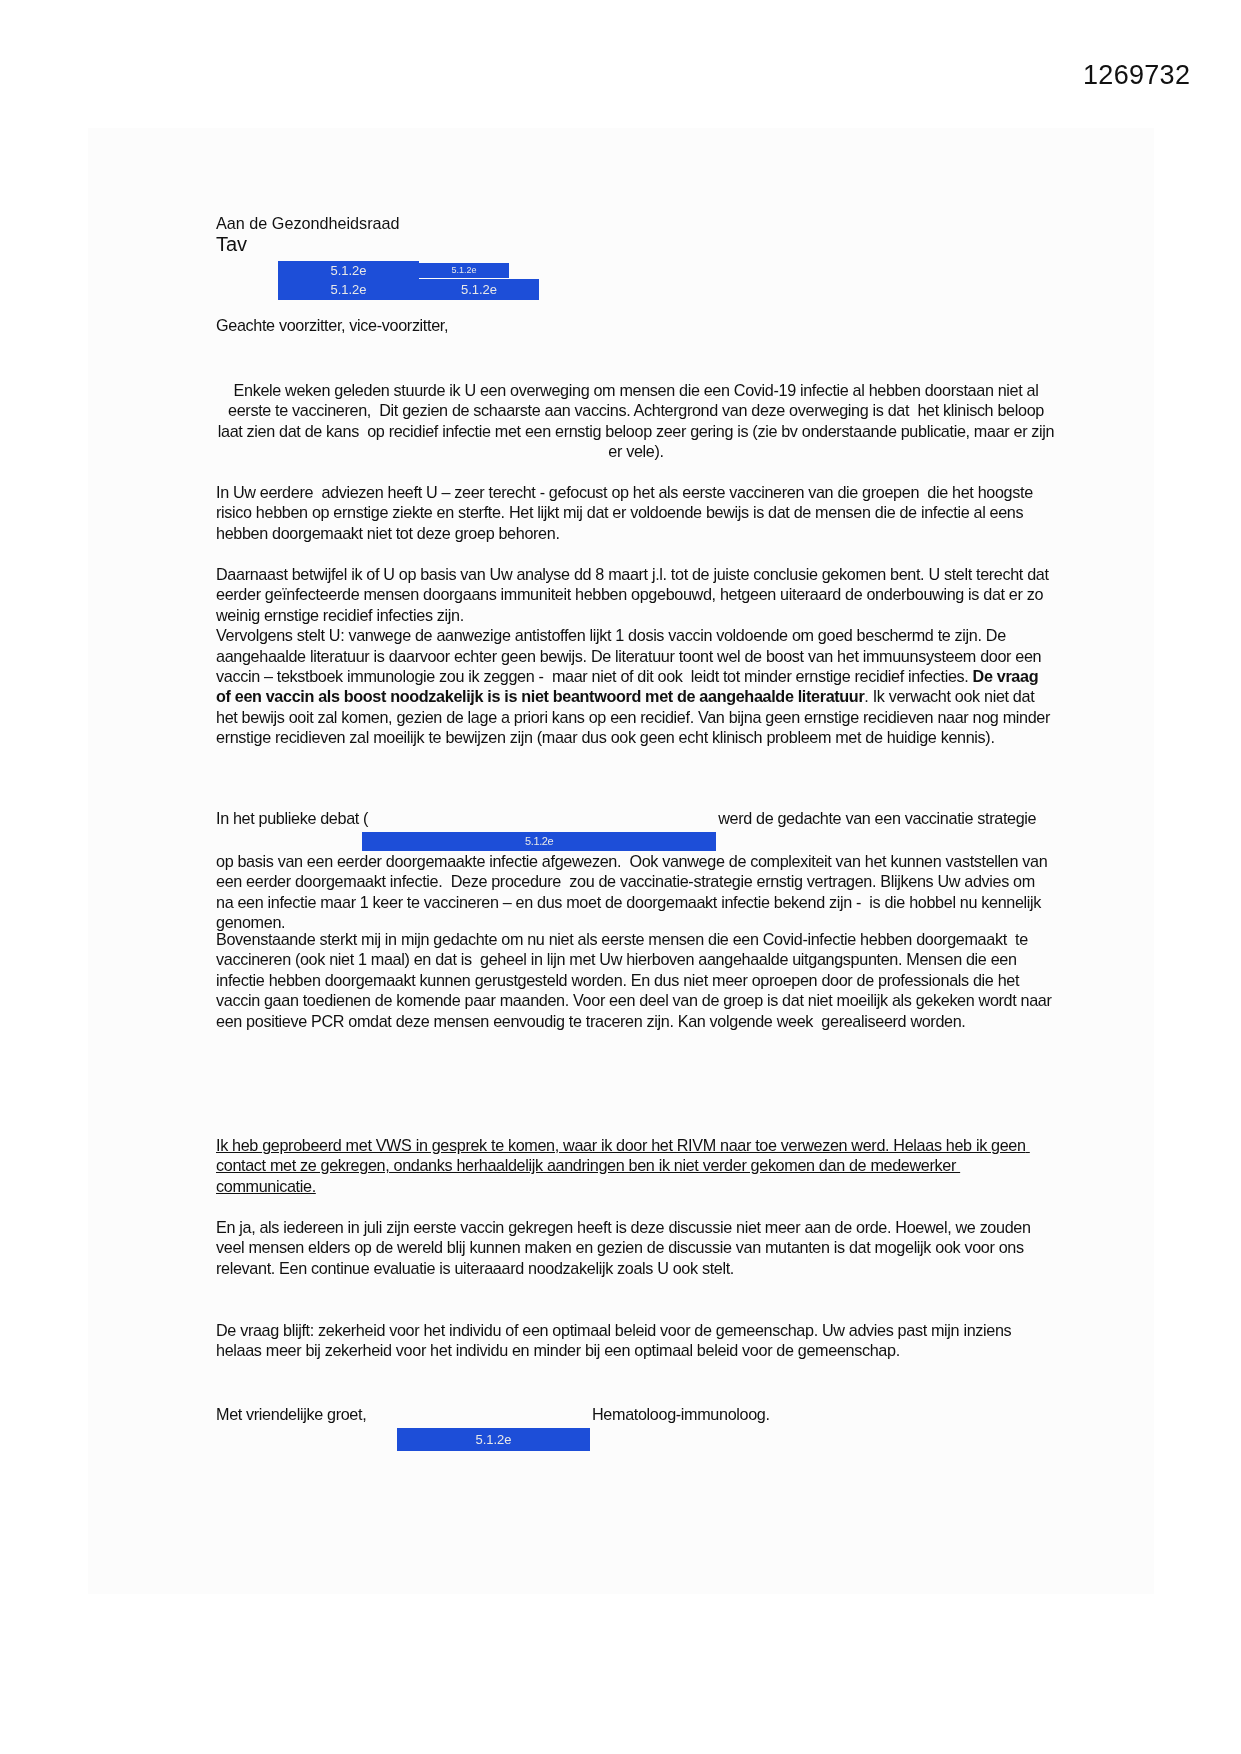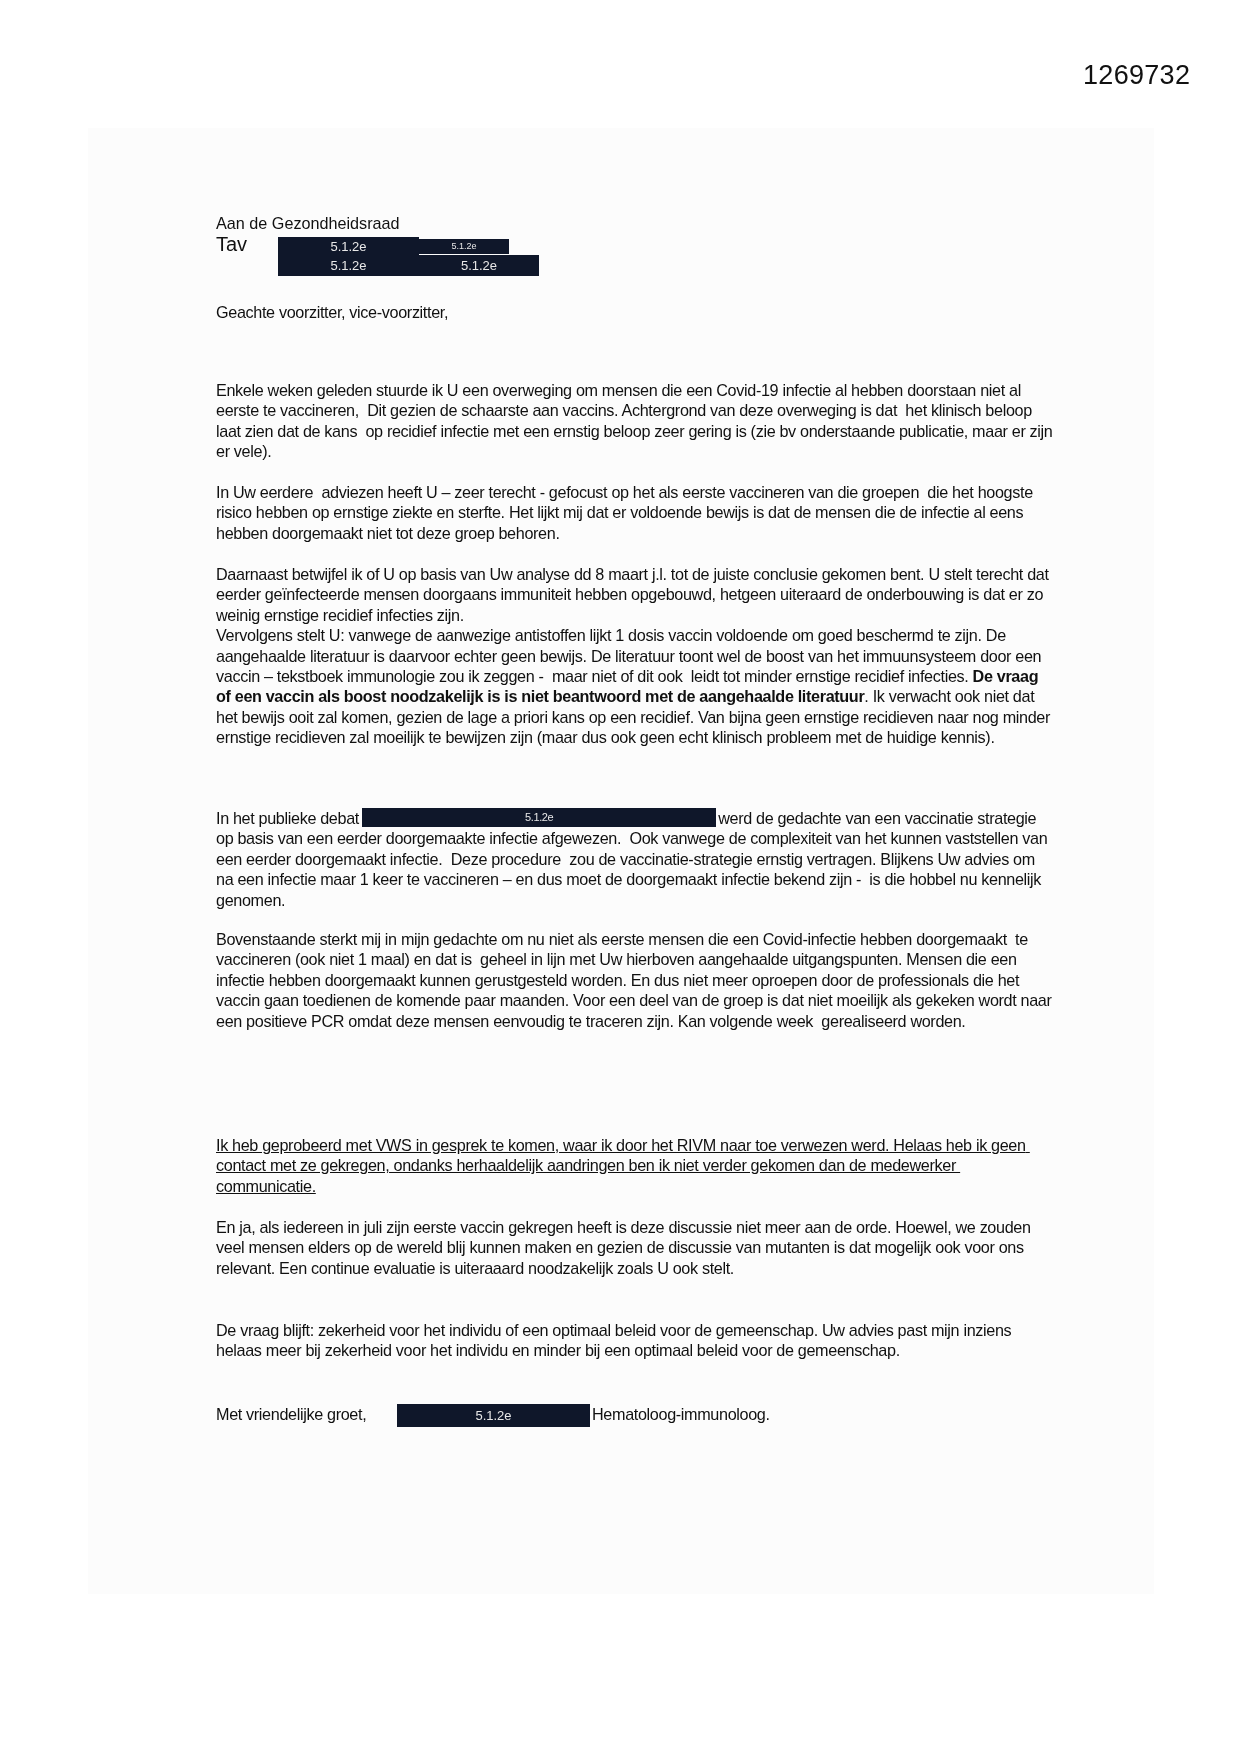--- a/index.html
+++ b/index.html
@@ -26,26 +26,27 @@
     .scan-panel {
       position: absolute;
       left: 88px;
       top: 128px;
       width: 1066px;
       height: 1466px;
       background: #fcfcfc;
     }
     .redact {
       display: inline-block;
-      background: #0f172a;
+      background: #1d4ed8;
       color: #e8e8e8;
       text-align: center;
       vertical-align: top;
       font-size: 13px;
       line-height: 20px;
+      margin-top: 24px;
     }
     .redact.small {
       font-size: 9px;
       line-height: 14px;
     }
     .abs {
       position: absolute;
     }
     p {
       margin: 0;
@@ -73,23 +74,23 @@
 <div class="abs" style="left:216px; top:213px; font-size:16.2px; line-height:20px;">
   <span>Aan de Gezondheidsraad</span>
 </div>
 <div class="abs" style="left:216px; top:234px; font-size:20px; line-height:20px;">Tav</div>
 
 <div class="abs redact" style="left:278px; top:237px; width:141px; height:19px; line-height:19px;">5.1.2e</div>
 <div class="abs redact small" style="left:419px; top:239px; width:90px; height:15px; line-height:14px;">5.1.2e</div>
 <div class="abs redact" style="left:278px; top:256px; width:141px; height:20px; line-height:20px;">5.1.2e</div>
 <div class="abs redact" style="left:419px; top:255px; width:120px; height:21px; line-height:21px;">5.1.2e</div>
 
-<div class="para" style="top:302px;">Geachte voorzitter, vice-voorzitter,</div>
+<div class="para" style="top:315px;">Geachte voorzitter, vice-voorzitter,</div>
 
-<div class="para" style="top:380px;">
+<div class="para" style="top:380px;text-align:center;">
   <p>Enkele weken geleden stuurde ik U een overweging om mensen die een Covid-19 infectie al hebben doorstaan niet al eerste te vaccineren,  Dit gezien de schaarste aan vaccins. Achtergrond van deze overweging is dat  het klinisch beloop laat zien dat de kans  op recidief infectie met een ernstig beloop zeer gering is (zie bv onderstaande publicatie, maar er zijn er vele).</p>
 </div>
 
 <div class="para" style="top:482px;">
   <p>In Uw eerdere  adviezen heeft U – zeer terecht - gefocust op het als eerste vaccineren van die groepen  die het hoogste risico hebben op ernstige ziekte en sterfte. Het lijkt mij dat er voldoende bewijs is dat de mensen die de infectie al eens hebben doorgemaakt niet tot deze groep behoren.</p>
 </div>
 
 <div class="para" style="top:564px;">
   <p>Daarnaast betwijfel ik of U op basis van Uw analyse dd 8 maart j.l. tot de juiste conclusie gekomen bent. U stelt terecht dat eerder geïnfecteerde mensen doorgaans immuniteit hebben opgebouwd, hetgeen uiteraard de onderbouwing is dat er zo weinig ernstige recidief infecties zijn.</p>
   <p><span>Vervolgens stelt U: vanwege de aanwezige antistoffen lijkt 1 dosis vaccin voldoende om goed beschermd te zijn. De aangehaalde literatuur is daarvoor echter geen bewijs. De literatuur toont wel de boost van het immuunsysteem door een vaccin – tekstboek immunologie zou ik zeggen -  maar niet of dit ook  leidt tot minder ernstige recidief infecties.</span><span class="bold"> De vraag of een vaccin als boost noodzakelijk is is niet beantwoord met de aangehaalde literatuur</span><span>. Ik verwacht ook niet dat het bewijs ooit zal komen, gezien de lage a priori kans op een recidief. Van bijna geen ernstige recidieven naar nog minder ernstige recidieven zal moeilijk te bewijzen zijn (maar dus ook geen echt klinisch probleem met de huidige kennis).</span></p>

